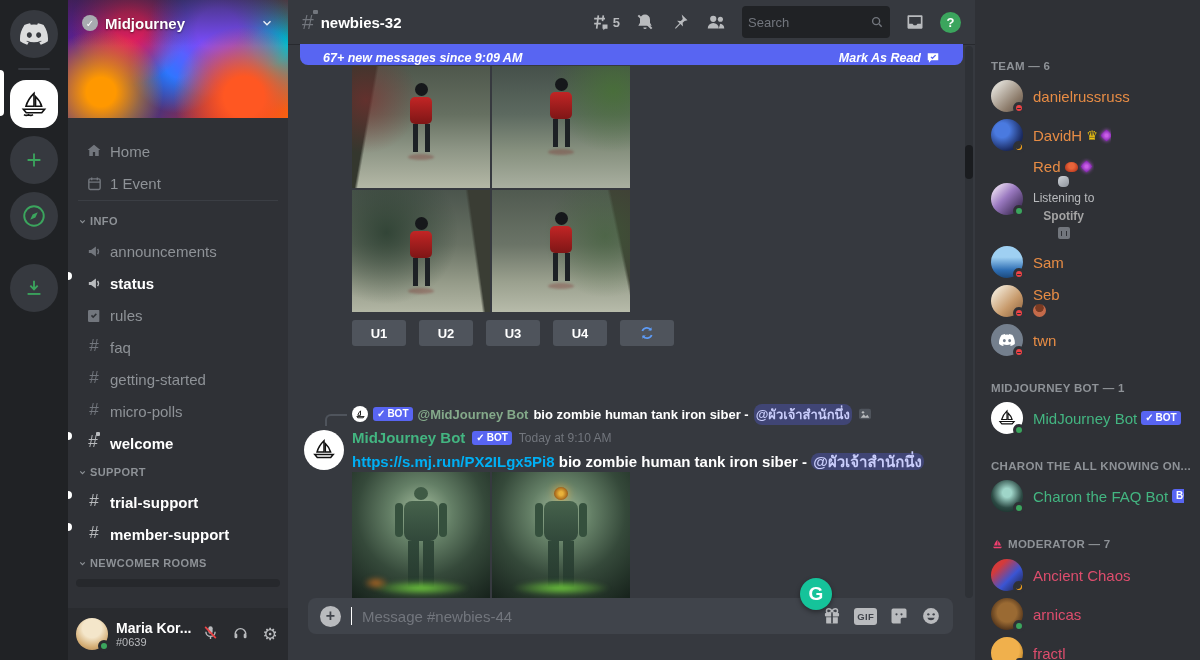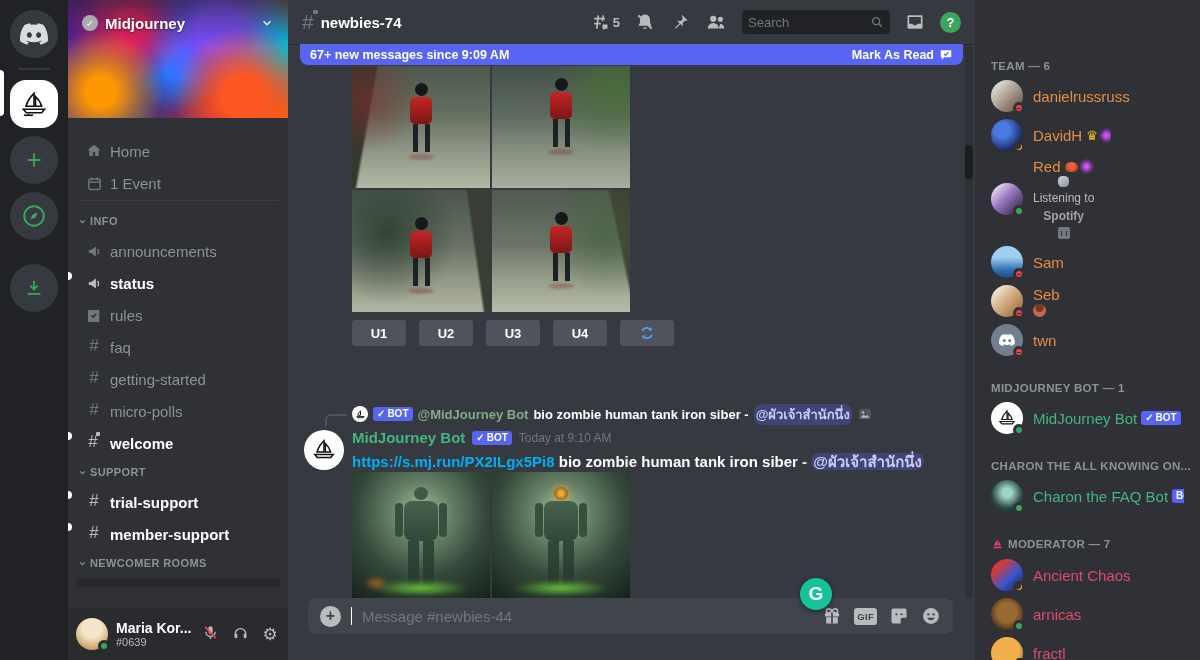--- a/index.html
+++ b/index.html
@@ -64,26 +64,26 @@
 
   
   .chat { flex:1; background:#36393f; position:relative; overflow:hidden; }
   .chat-head { height:44px; display:flex; align-items:center; padding:0 14px; box-shadow:0 1px 0 rgba(0,0,0,.25); position:relative; z-index:5; background:#36393f; }
   .chat-hash { color:#72767d; font-size:21px; font-weight:500; position:relative; margin-right:7px; }
   .chat-hash .lockdot { position:absolute; top:0px; right:-4px; width:5px; height:4px; background:#72767d; border-radius:1px; }
   .chat-title { color:#fff; font-weight:700; font-size:15px; }
   .head-right { margin-left:auto; display:flex; align-items:center; gap:15px; color:#b9bbbe; }
   .head-ic { cursor:pointer; display:flex; align-items:center; gap:3px; }
   .tcount { font-size:13px; font-weight:600; }
-  .searchbox { width:148px; height:24px; background:#202225; border-radius:4px; display:flex; align-items:center; padding:8px 6px; gap:4px; }
+  .searchbox { width:148px; height:24px; background:#202225; border-radius:4px; display:flex; align-items:center; padding:16px 6px; gap:4px; }
   .searchbox input { flex:1; background:transparent; border:none; outline:none; color:#dcddde; font-size:13px; width:100px; }
   .searchbox input::placeholder { color:#72767d; }
   .help-circ { width:21px; height:21px; border-radius:50%; background:#3ba55d; color:#fff; font-size:13px; font-weight:700; display:flex; align-items:center; justify-content:center; cursor:pointer; }
 
-  .unread-bar { position:absolute; top:44px; left:12px; right:12px; height:21px; background:#5865f2; border-radius:0 0 8px 8px; display:flex; align-items:center; padding:0 10px; z-index:6; cursor:pointer; }
+  .unread-bar { position:absolute; top:44px; left:12px; right:12px; height:21px; background:#5865f2; border-radius:0 0 8px 8px; display:flex; align-items:flex-end; padding:0 23px; z-index:6; cursor:pointer;font-style:italic; }
   .unread-bar .ltext { color:#fff; font-size:12.5px; font-weight:600; }
   .unread-bar .rtext { margin-left:auto; color:#fff; font-size:12.5px; font-weight:700; display:flex; align-items:center; gap:5px; }
 
   .msgs { position:absolute; top:44px; left:0; right:0; bottom:0; }
 
   .mj-grid { position:absolute; left:64px; top:22px; width:278px; height:246px; display:grid; grid-template-columns:1fr 1fr; grid-template-rows:1fr 1fr; gap:2px; cursor:pointer; }
   .cell { position:relative; overflow:hidden; background:linear-gradient(180deg,#4e574c 0%,#667061 40%,#8d9585 68%,#aeb3a2 100%); }
   .cell.c1 { background:radial-gradient(circle at 10% 28%, rgba(130,45,45,.6), transparent 35%), linear-gradient(100deg,#34372e 0 15%, transparent 17%), linear-gradient(180deg,#4e574c 0%,#667061 40%,#8d9585 68%,#b4b8a6 100%); }
   .cell.c2 { background:radial-gradient(circle at 88% 20%, rgba(70,115,50,.75), transparent 40%), linear-gradient(180deg,#45504a 0%,#5d6a60 40%,#87917f 70%,#a9afa0 100%); }
   .cell.c3 { background:radial-gradient(circle at 25% 35%, rgba(42,62,48,.85), transparent 55%), linear-gradient(262deg,#3a3d34 0 14%, transparent 16%), linear-gradient(180deg,#4b554d 0%,#697264 45%,#949a88 75%,#b2b6a4 100%); }
@@ -344,21 +344,21 @@
               <rect x="16.5" y="13.5" width="4" height="6.5" rx="1.8" fill="currentColor" stroke="none"></rect>
             </svg></div>
         <div class="gear-glyph">⚙</div>
       </div>
     </div>
   </div>
 
   <div class="chat">
     <div class="chat-head">
       <span class="chat-hash">#<span class="lockdot"></span></span>
-      <span class="chat-title">newbies-74</span>
+      <span class="chat-title">newbies-32</span>
       <div class="head-right">
         <div class="head-ic">
           <svg width="20" height="20" viewBox="0 0 24 24" fill="none" stroke="currentColor" stroke-width="2">
               <path d="M5 8h13M5 14h8M10 4L8 20M16 4l-1 7"></path>
               <path fill="currentColor" stroke="none" d="M15 15h6v5h-3l-2 2v-2h-1z"></path>
             </svg>
           <span class="tcount">5</span>
         </div>
         <div class="head-ic">
           <svg width="20" height="20" viewBox="0 0 24 24" fill="currentColor">

